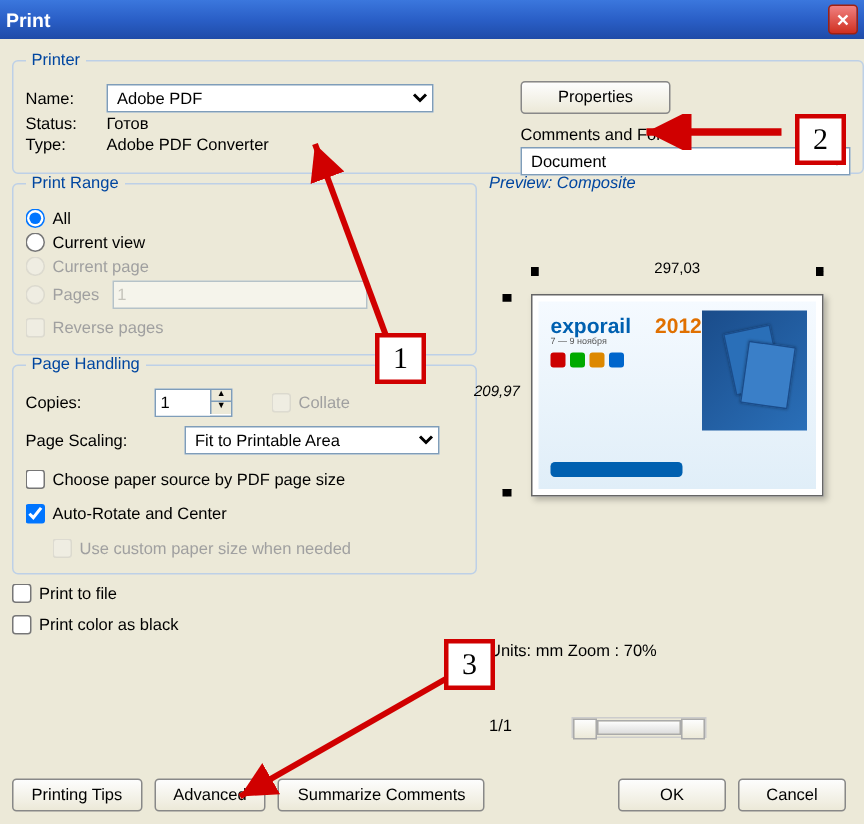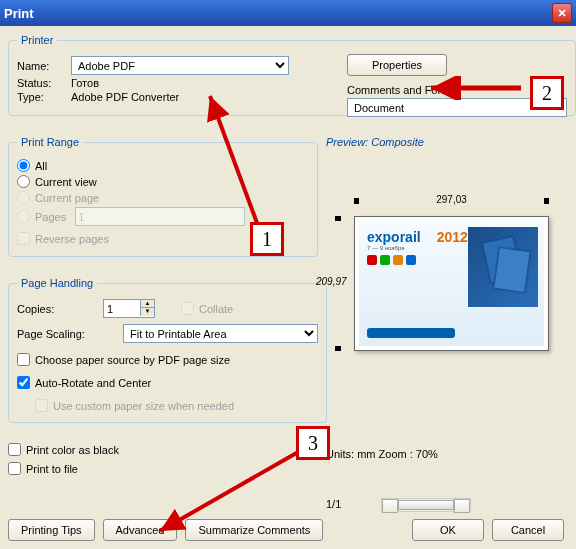--- a/index.html
+++ b/index.html
@@ -39,21 +39,21 @@
   }
   .client {
     position: relative;
     padding: 8px;
     height: 523px;
   }
   fieldset {
     border: 1px solid #bdd0e7;
     border-radius: 4px;
     padding: 8px 8px 8px 8px;
-    margin-bottom: 20px;
+    margin-bottom: 0;
     position: relative;
   }
   legend {
     color: #0046a0;
     padding: 0 4px;
     font-size: 11px;
   }
   .row {
     display: flex;
     align-items: center;
@@ -334,45 +334,45 @@
               <div>▼</div>
             </div>
           </div>
           <label class="check-row disabled" style="margin-left:20px">
             <input type="checkbox" disabled="" style="">
             <span>Collate</span>
           </label>
         </div>
         <div class="row" style="margin-top:6px">
           <span style="width:100px">Page Scaling:</span>
-          <select style="width:195px">
+          <select style="width:170px">
             <option>Fit to Printable Area</option>
           </select>
         </div>
         <label class="check-row" style="margin-top:10px">
           <input type="checkbox" style="">
           <span>Choose paper source by PDF page size</span>
         </label>
         <label class="check-row" style="margin-top:10px">
           <input type="checkbox" checked="" style="">
           <span>Auto-Rotate and Center</span>
         </label>
         <label class="check-row disabled" style="margin:10px 0 2px 18px">
           <input type="checkbox" disabled="" style="">
           <span>Use custom paper size when needed</span>
         </label>
       </fieldset>
 
+      <label class="check-row" style="margin-top:6px">
+        <input type="checkbox" style="">
+        <span>Print to file</span>
+      </label>
       <label class="check-row" style="margin-top:8px">
         <input type="checkbox" style="">
         <span>Print color as black</span>
-      </label>
-      <label class="check-row" style="margin-top:6px">
-        <input type="checkbox" style="">
-        <span>Print to file</span>
       </label>
     </div>
 
     <div>
       <div class="preview-title">Preview: Composite</div>
       <div class="preview-area">
         <div class="dim-top arrowtip-h">
           <span>297,03</span>
         </div>
         <div class="dim-left arrowtip-v">

